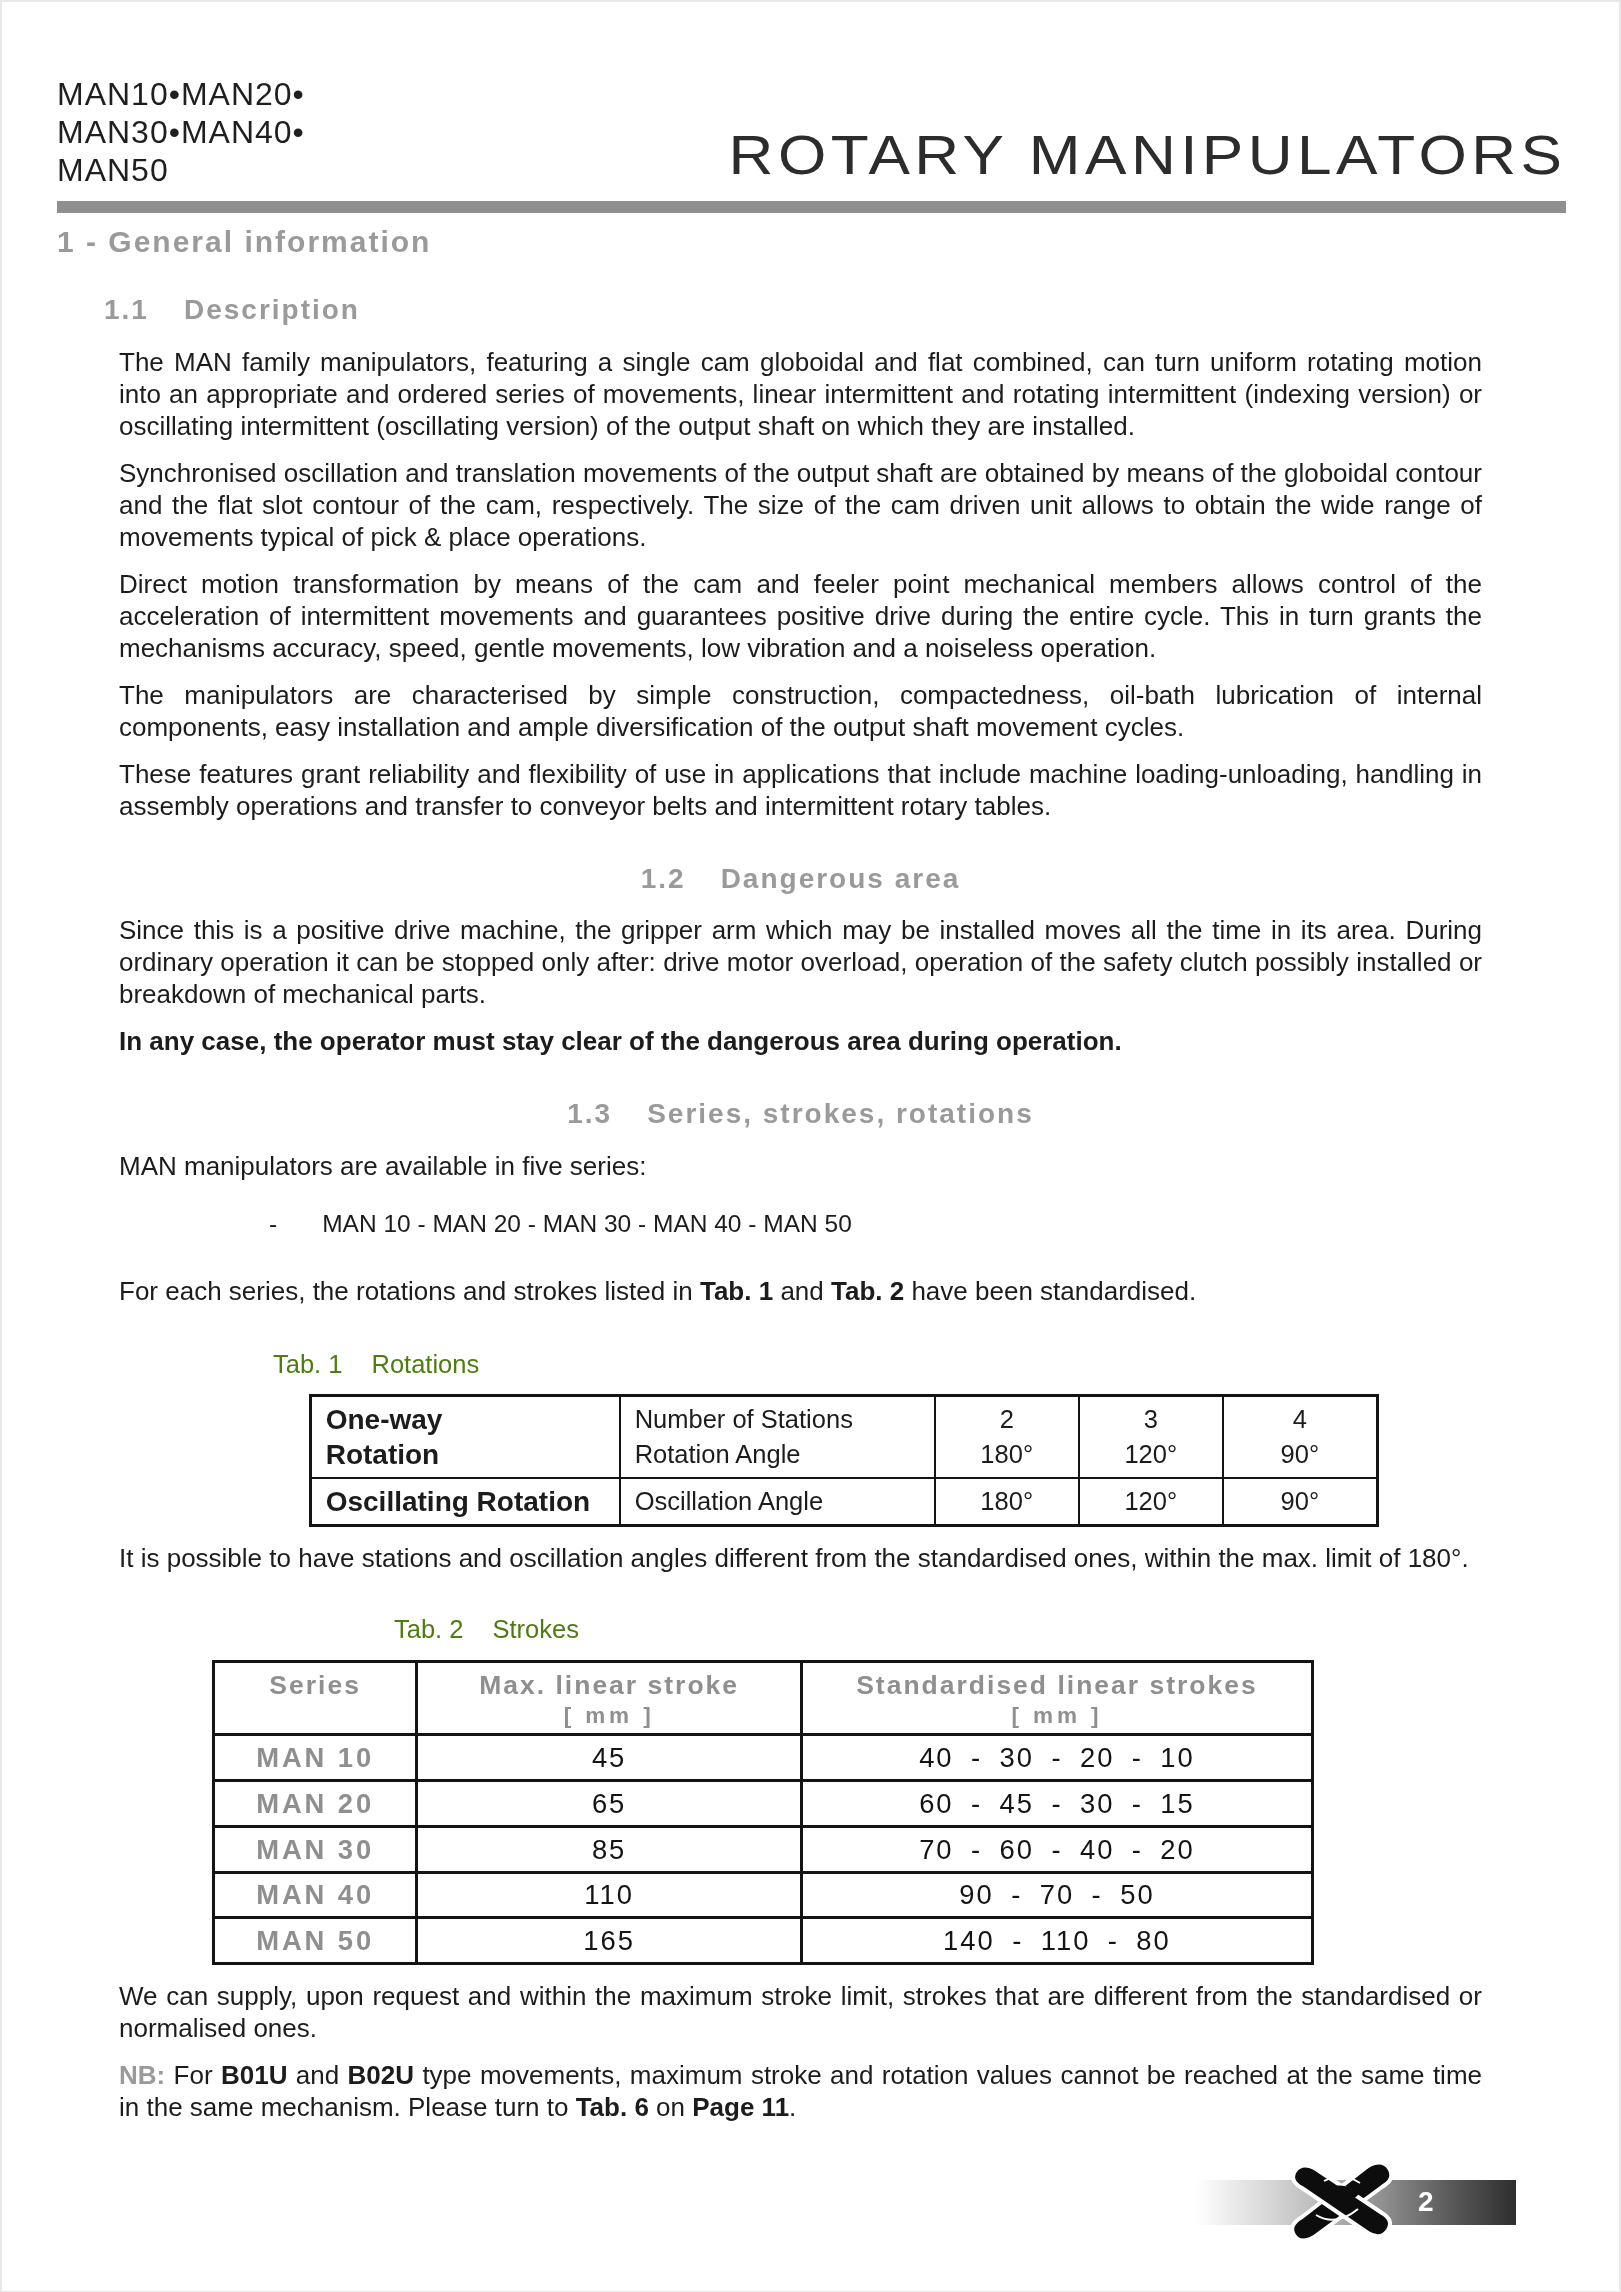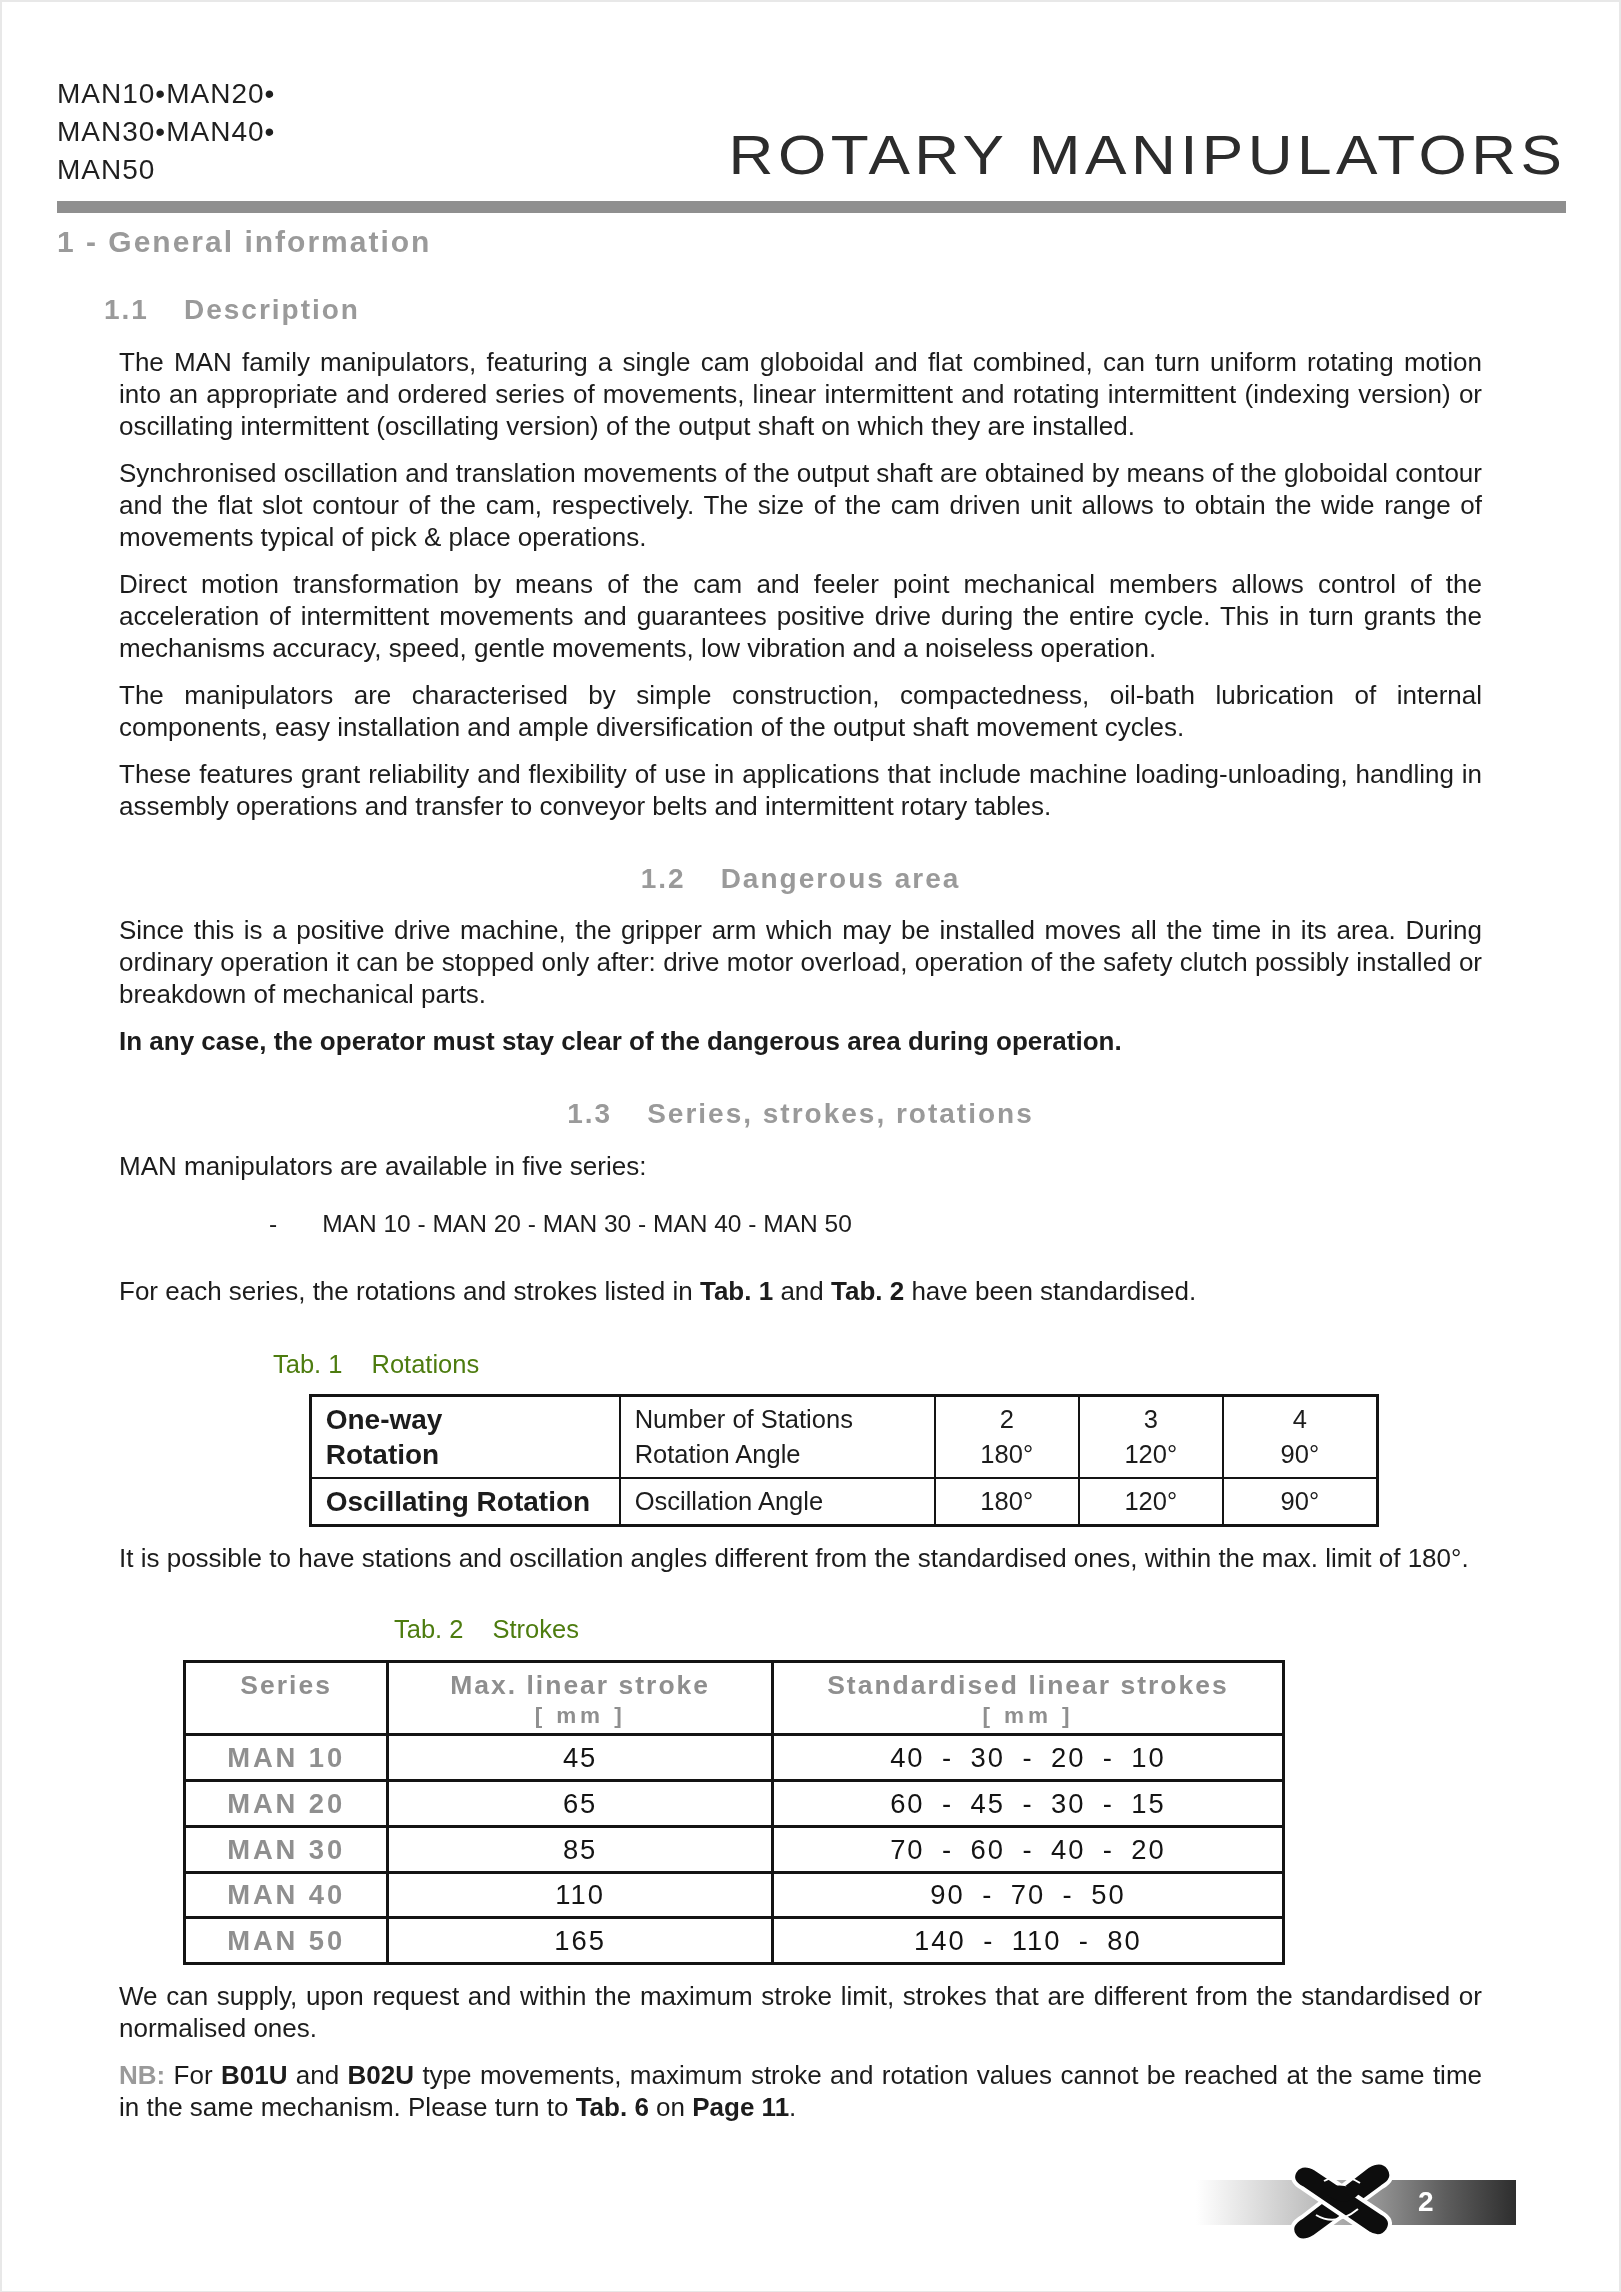--- a/index.html
+++ b/index.html
@@ -11,21 +11,21 @@
     color:#1c1c1c;
     overflow:hidden;
     box-sizing:border-box;
     border:2px solid #e8e8e8;
   }
   
   .header{
     padding:73px 53px 0 55px;
     display:flex;justify-content:space-between;align-items:flex-end;
   }
-  .models{font-size:28px;line-height:38px;letter-spacing:1px;color:#1f1f1f;}
+  .models{font-size:32px;line-height:38px;letter-spacing:1px;color:#1f1f1f;}
   .doc-title{
     display:inline-block;
     font-size:55px;font-weight:normal;color:#2c2c2c;
     letter-spacing:3.9px;white-space:nowrap;
     transform:scaleX(1.13);transform-origin:right bottom;
     padding-bottom:2px;
   }
   .header-bar{margin:11.8px 53px 0 55px;height:12.7px;background:#8f8f8f;}
   .section-heading{
     margin:11.8px 53px 0 55px;
@@ -48,21 +48,21 @@
   .runs .gray{color:#9a9a9a;font-weight:bold;}
   
   .tab-caption{font-size:25.5px;color:#4d7c0f;margin:43px 0 15.7px 169px;}
   .tab-caption.cap2{margin-left:290px;margin-top:41px;}
   .tab-caption .cap-title{margin-left:29px;}
   table.t1{border-collapse:collapse;margin-left:205px;width:1070px;border:3.9px solid #141414;table-layout:fixed;}
   table.t1 td{border:2.9px solid #141414;padding:4.9px 13.7px;font-size:25.5px;line-height:35px;vertical-align:top;}
   table.t1 .lbl{font-weight:bold;font-size:28px;}
   table.t1 .ctr{text-align:center;}
   .note-after{margin-top:29px;}
-  table.t2{border-collapse:collapse;margin-left:79px;width:1102px;border:3.9px solid #141414;table-layout:fixed;}
+  table.t2{border-collapse:collapse;margin-left:108px;width:1102px;border:3.9px solid #141414;table-layout:fixed;}
   table.t2 th,table.t2 td{border:3.9px solid #141414;}
   table.t2 th{
     color:#8f8f8f;font-size:26.5px;font-weight:bold;letter-spacing:2px;
     padding:7.8px 7.8px 3.9px 7.8px;vertical-align:top;text-align:center;
   }
   table.t2 th .unit{display:block;font-size:22.5px;letter-spacing:3.9px;margin-top:2px;}
   table.t2 td{text-align:center;padding:4.9px 7.8px;font-size:27.4px;line-height:33px;}
   table.t2 td.series{color:#8f8f8f;font-weight:bold;letter-spacing:2.9px;}
   table.t2 td.val{color:#141414;letter-spacing:2px;word-spacing:7.8px;}
   .closing{margin-top:45px;}

